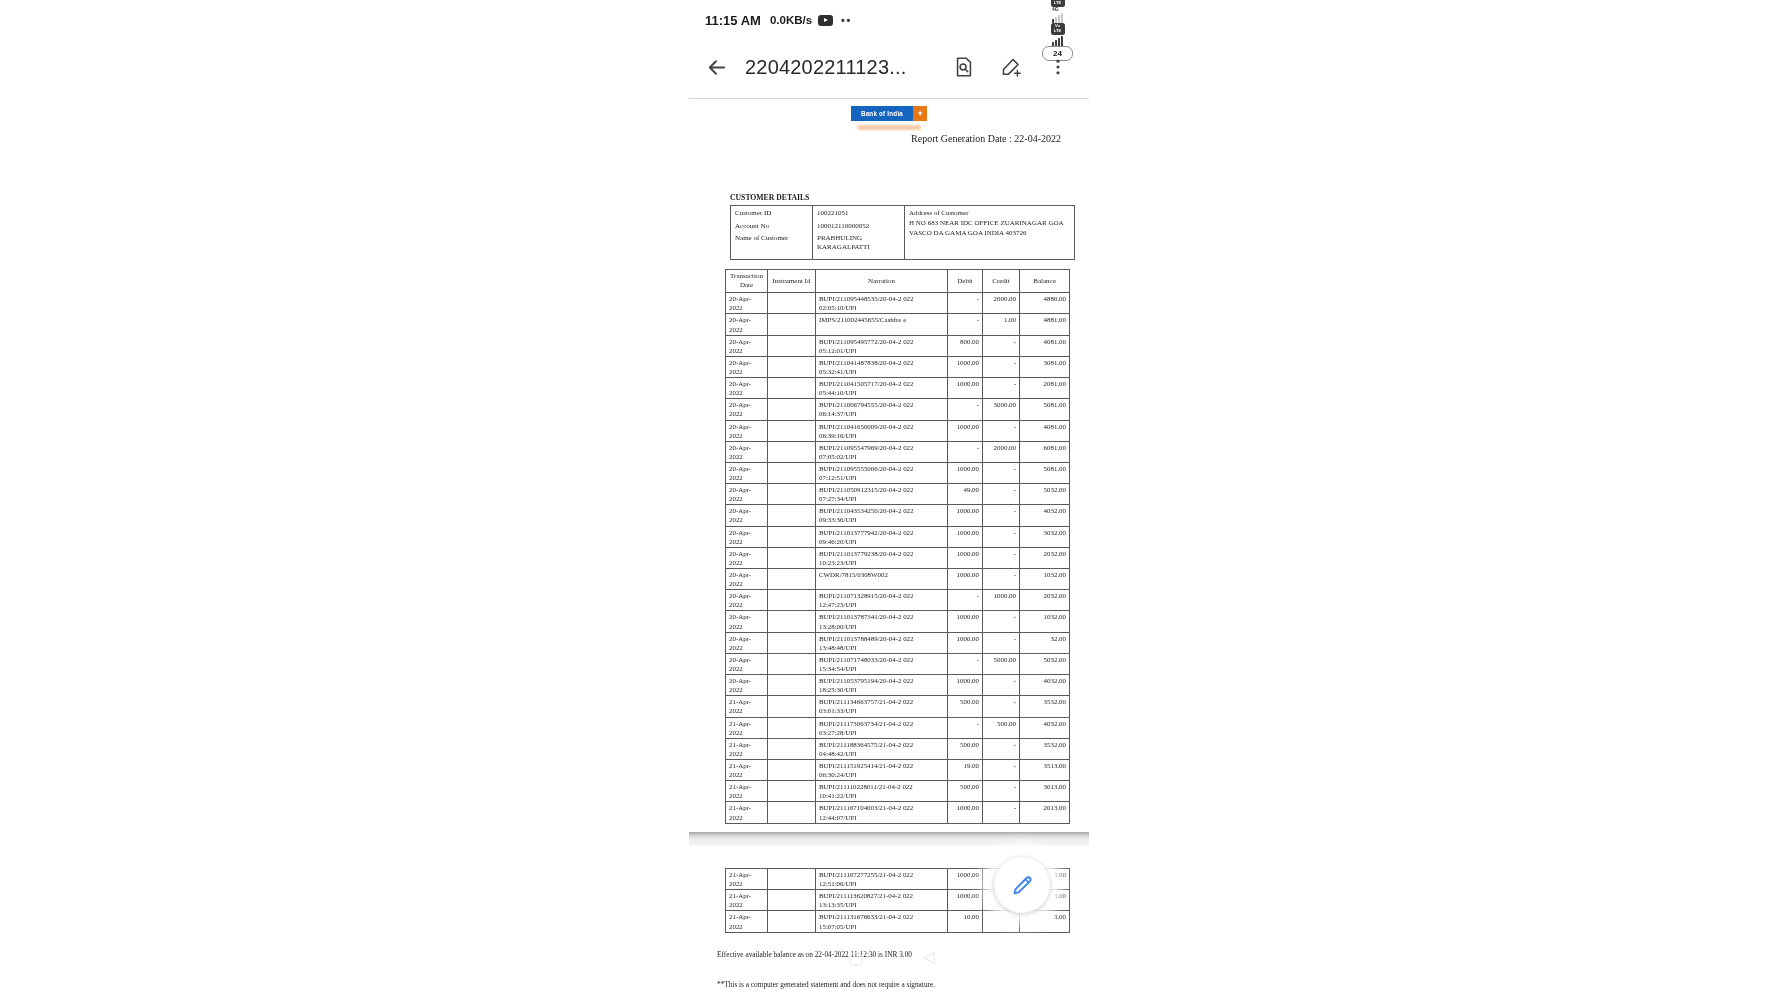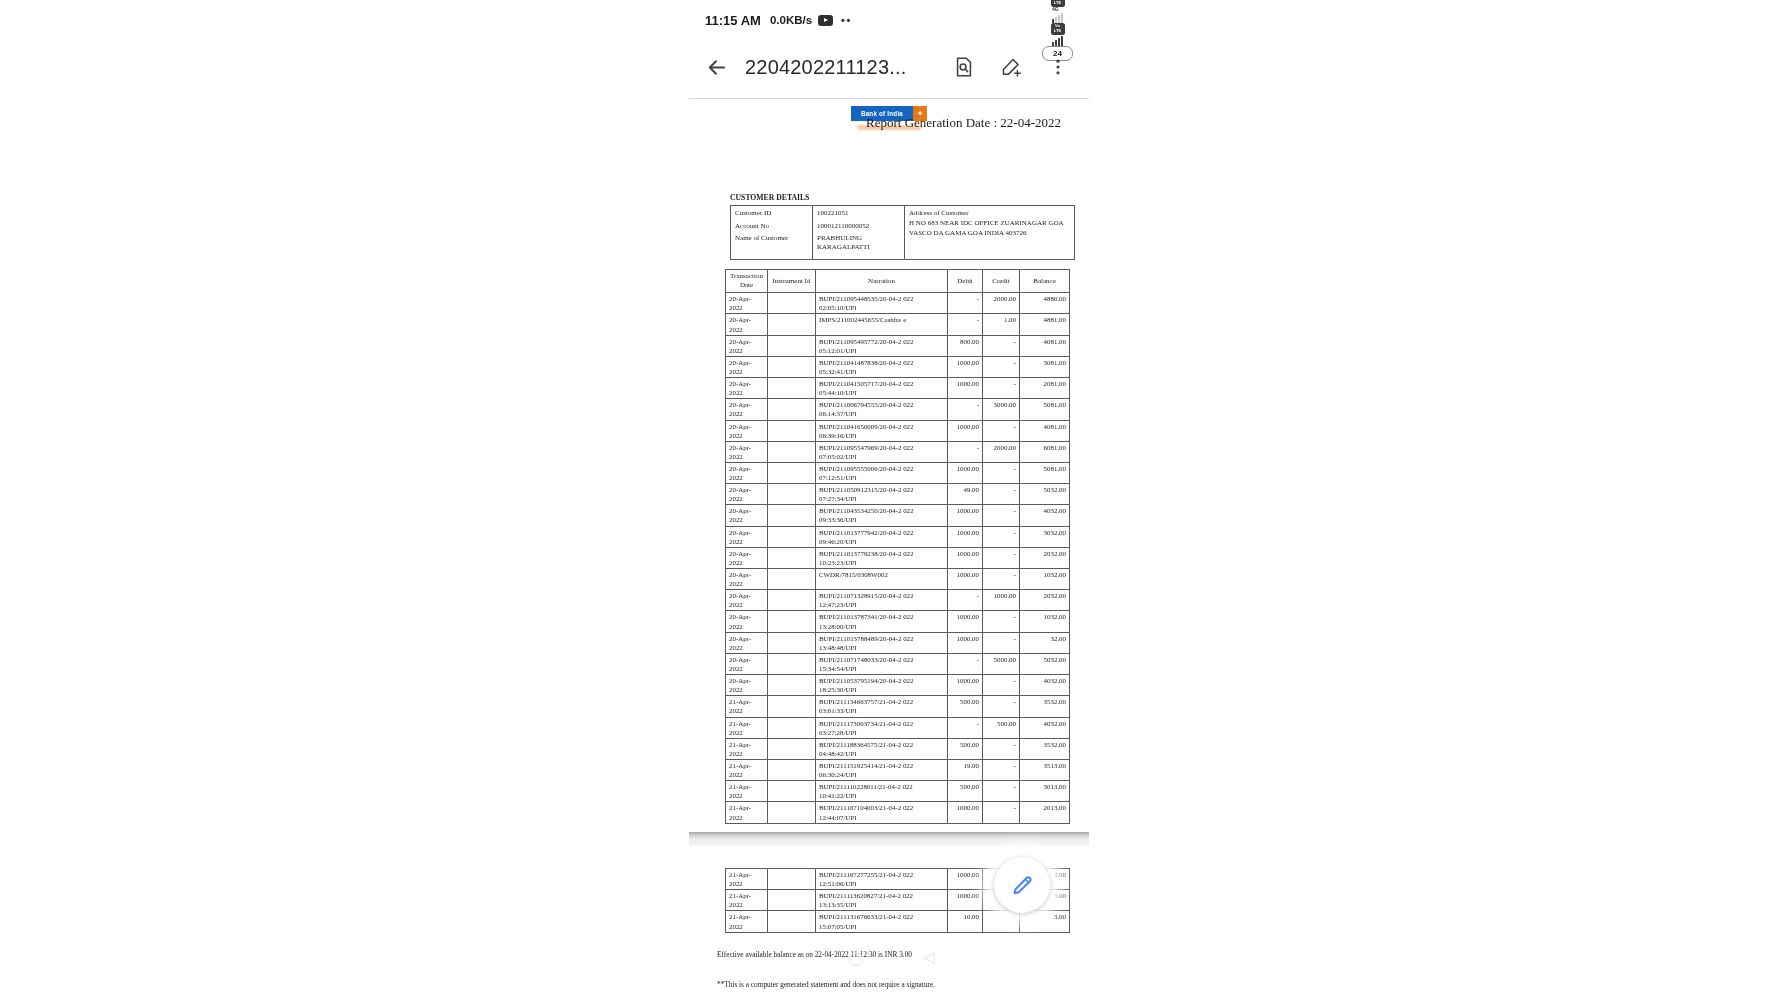--- a/index.html
+++ b/index.html
@@ -40,21 +40,21 @@
   .page-gap{position:absolute;top:744px;left:0;right:0;height:14px;
             background:linear-gradient(180deg,#a6a6a6 0,#d0d0d0 3px,#ececec 7px,#f6f6f6 100%);}
   .page2{top:758px;height:154px;}
 
   .boi-logo{position:absolute;top:7px;left:50%;transform:translateX(-50%);display:flex;width:76px;height:15px;}
   .boi-text{flex:1;background:#1565c0;color:#fff;font-family:"Liberation Sans",sans-serif;font-size:6.3px;
             font-weight:700;display:flex;align-items:center;justify-content:center;letter-spacing:0.2px;}
   .boi-emblem{width:14px;background:#e87817;color:#fff;display:flex;align-items:center;justify-content:center;font-size:8px;}
   .boi-tagline{position:absolute;top:26px;left:50%;transform:translateX(-50%);width:64px;height:4.5px;
                background:#f0a060;opacity:.55;filter:blur(1px);border-radius:2px;}
-  .report-date{position:absolute;top:16px;right:28px;font-size:13px;}
+  .report-date{position:absolute;top:34px;right:28px;font-size:10px;}
   .heading{position:absolute;top:50px;left:28px;width:344px;font-size:7.7px;font-weight:700;line-height:1.7;}
 
   .cust{position:absolute;top:94px;left:28px;width:344px;padding-left:13px;}
   .cust-title{font-size:7.7px;font-weight:700;margin:0 0 3px 0;}
   .cust-table{width:344px;border-collapse:collapse;table-layout:fixed;font-size:7px;border-radius:17px;}
   .cust-table td{border:1px solid #5a5a5a;vertical-align:top;padding:3px 4px;}
   .cd-labels div,.cd-values div{line-height:1.3;margin-bottom:3.5px;}
   .cd-values .wrapname{width:72px;}
   .cd-address div{line-height:1.4;}
 

